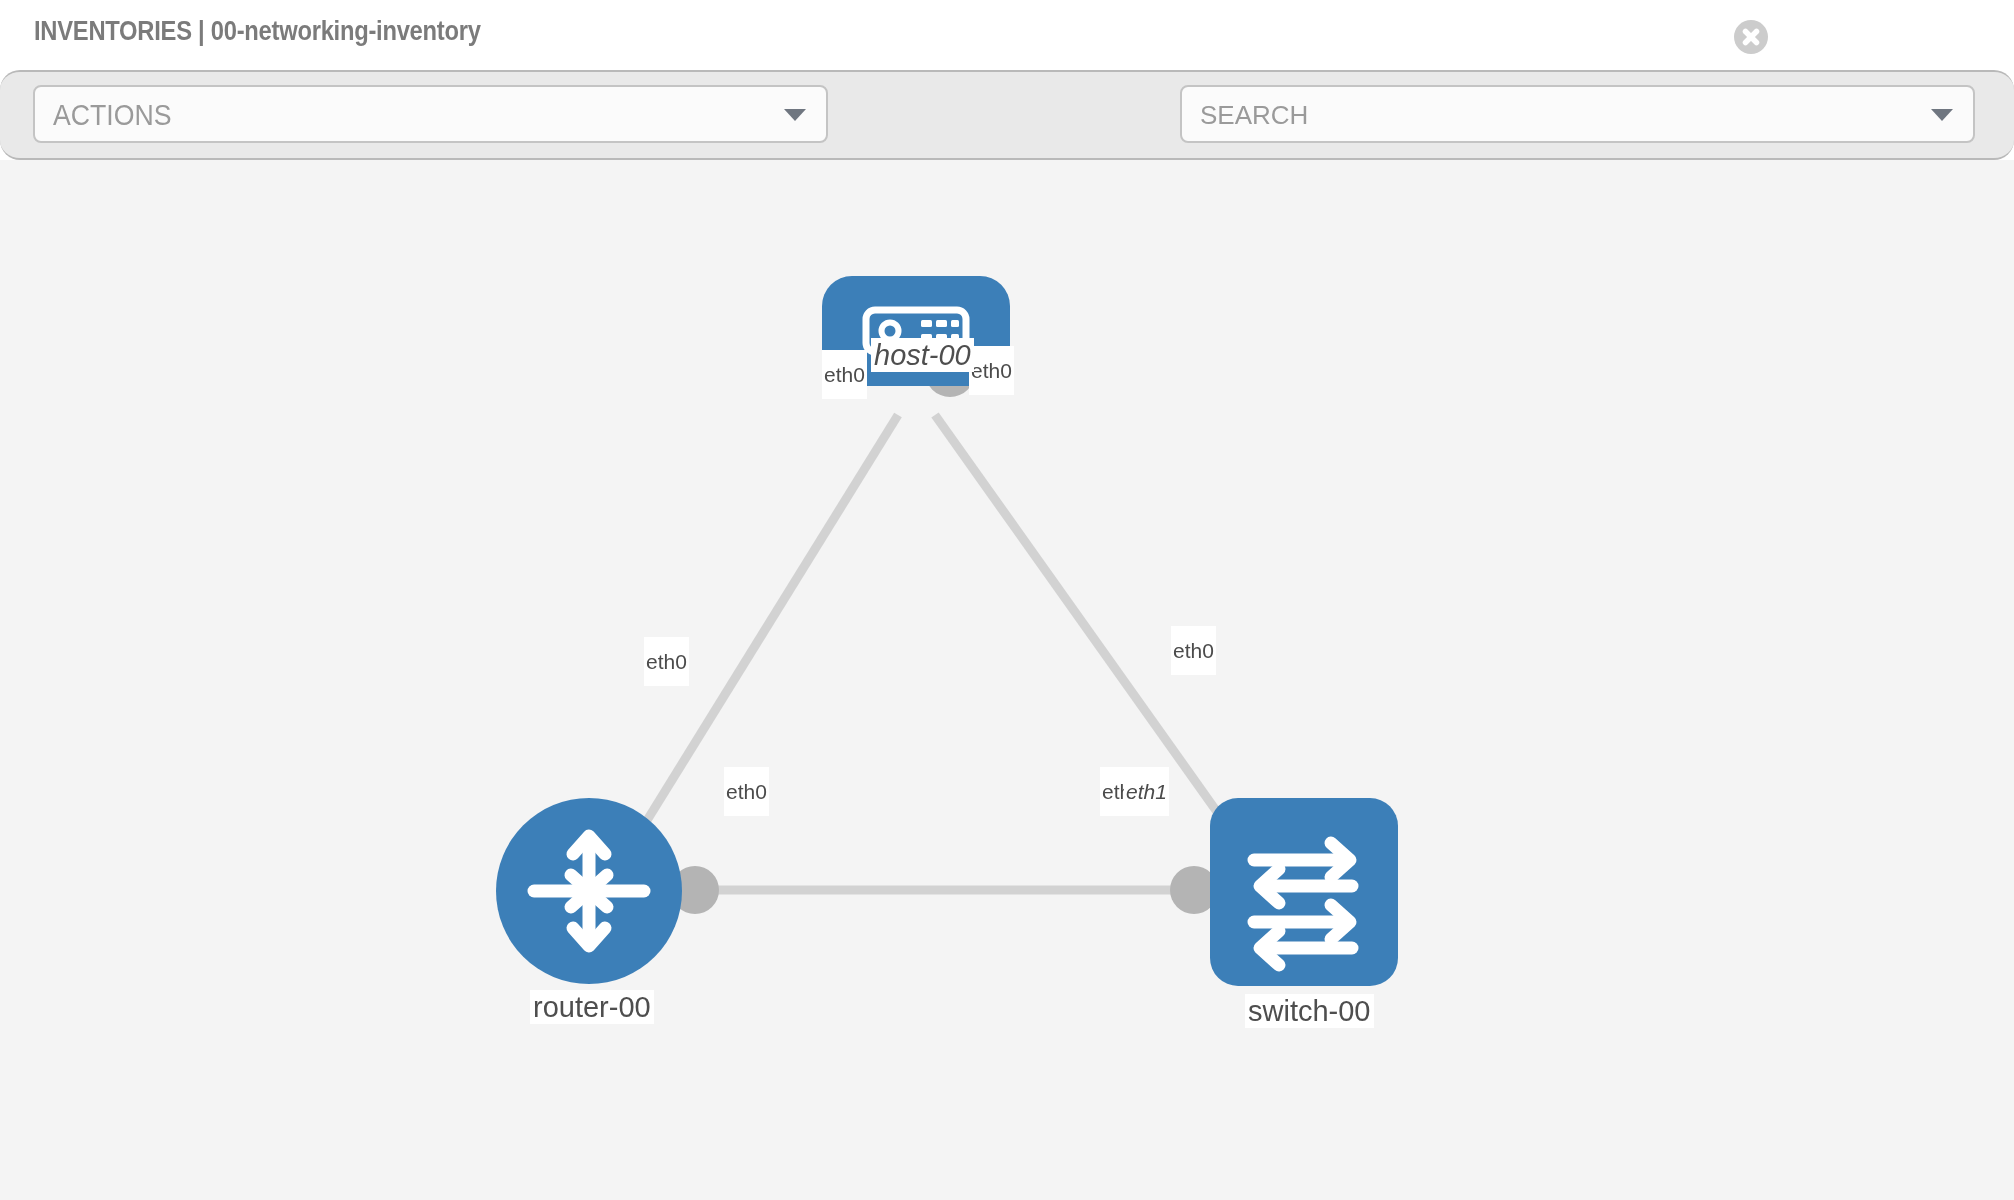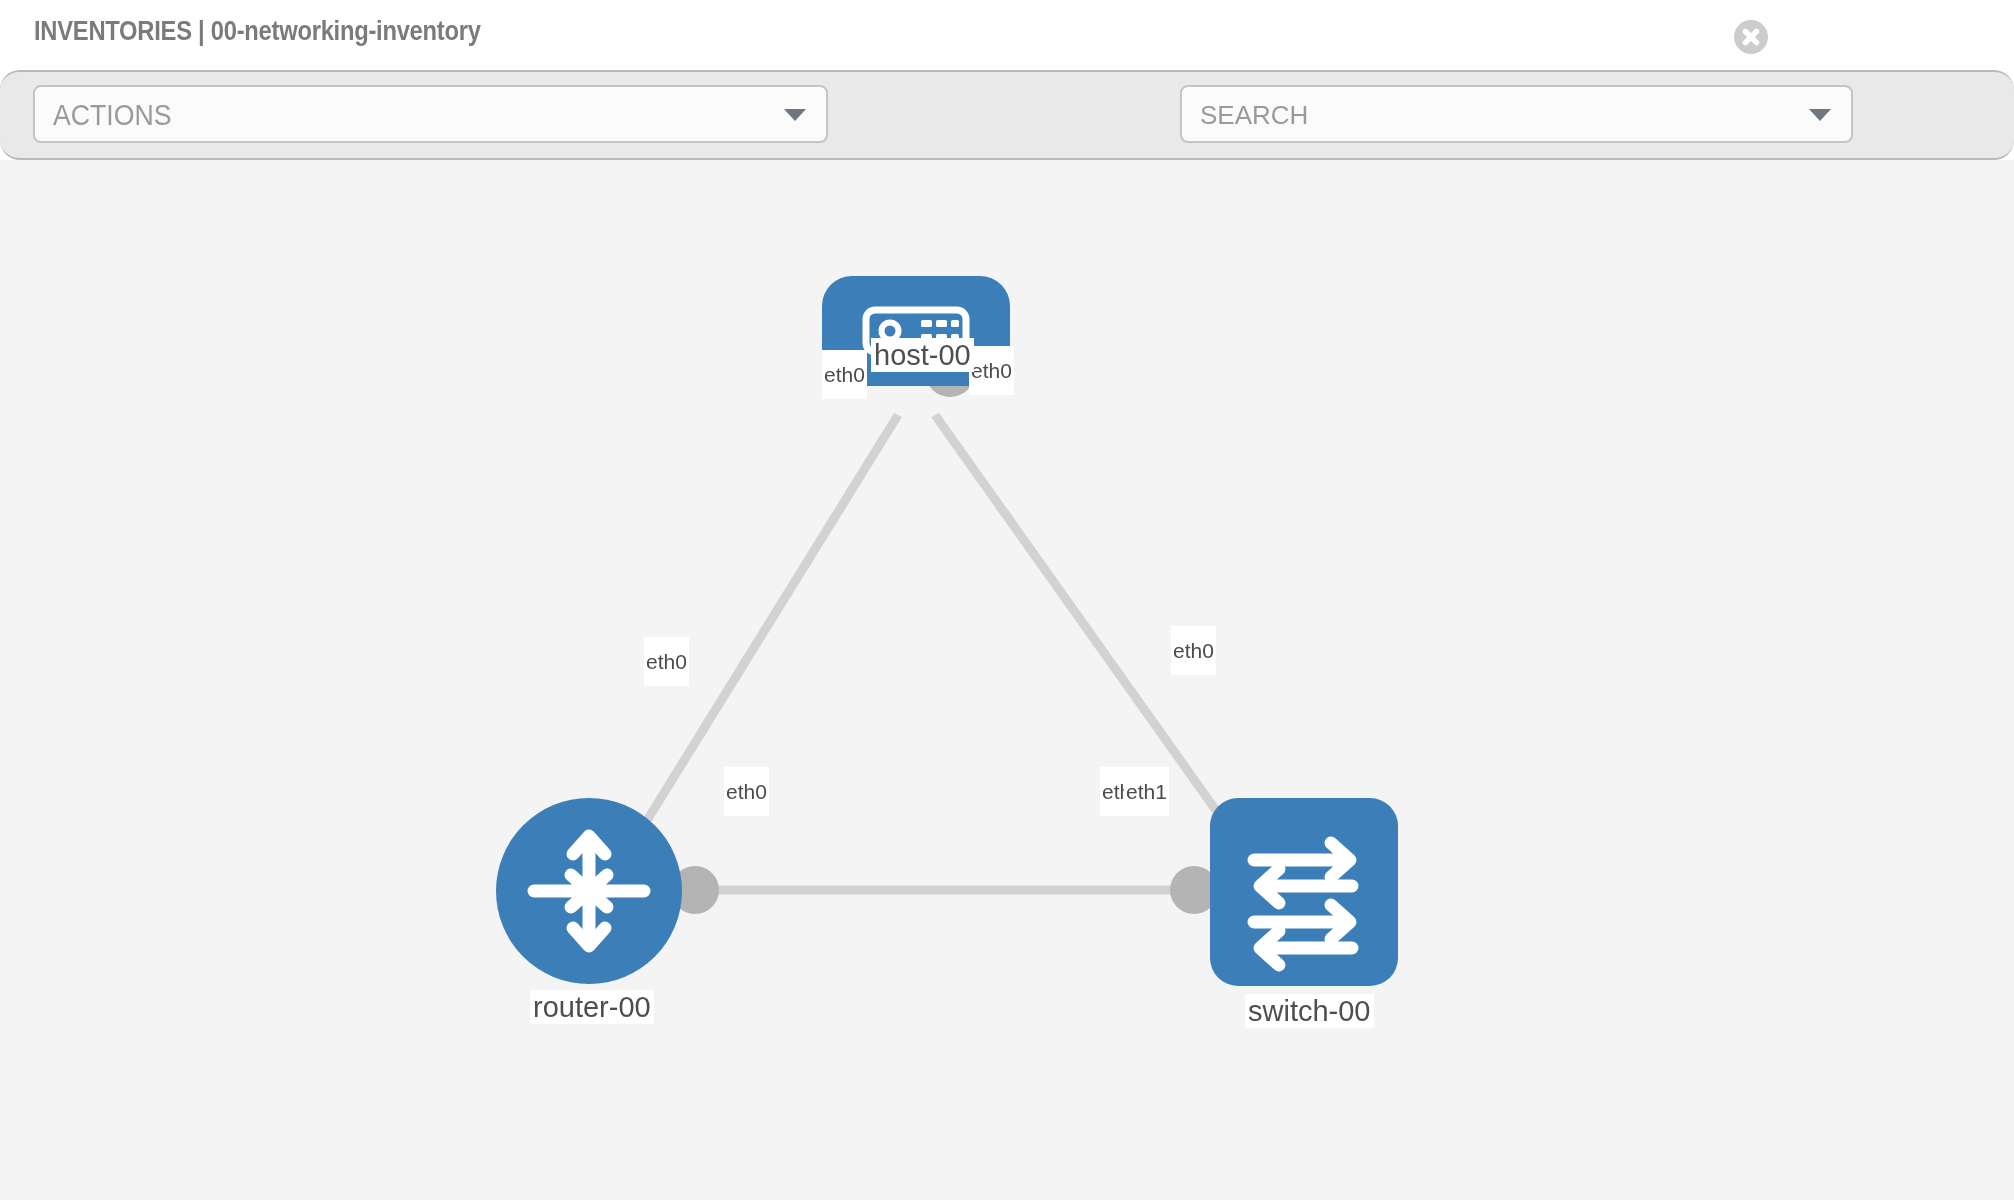--- a/index.html
+++ b/index.html
@@ -101,21 +101,21 @@
     height: 46px;
     cursor: pointer;
   }
   .tool-icon.wrench { left: 1040px; top: 88px; }
   .tool-icon.key    { left: 1098px; top: 88px; }
 
   .search-box {
     position: absolute;
     left: 1180px;
     top: 13px;
-    width: 673px;
+    width: 795px;
     height: 58px;
     background: #fbfbfb;
     border: 2px solid #c4c4c4;
     border-radius: 8px;
     box-sizing: border-box;
     cursor: text;
   }
   .search-box .label {
     position: absolute;
     left: 18px;
@@ -285,19 +285,19 @@
       </g>
     </g>
   </svg>
 
   <div class="edge-label" style="left:822px; top:190px;">eth0</div>
   <div class="edge-label" style="left:969px; top:186px;">eth0</div>
   <div class="edge-label" style="left:644px; top:477px;">eth0</div>
   <div class="edge-label" style="left:1171px; top:466px;">eth0</div>
   <div class="edge-label" style="left:724px; top:607px;">eth0</div>
   <div class="edge-label" style="left:1100px; top:607px;">eth0</div>
-  <div class="edge-label" style="left:1124px; top:607px;">eth1</div>
-
-  <div class="node-label" style="left:871px; top:178px;">host-00</div>
+  <div class="edge-label" style="left:1124px; top:607px;font-style:italic;">eth1</div>
+
+  <div class="node-label" style="left:871px; top:178px;font-style:italic;">host-00</div>
   <div class="node-label" style="left:530px; top:830px;">router-00</div>
   <div class="node-label" style="left:1245px; top:834px;">switch-00</div>
 
 </div>
 
 </body></html>

